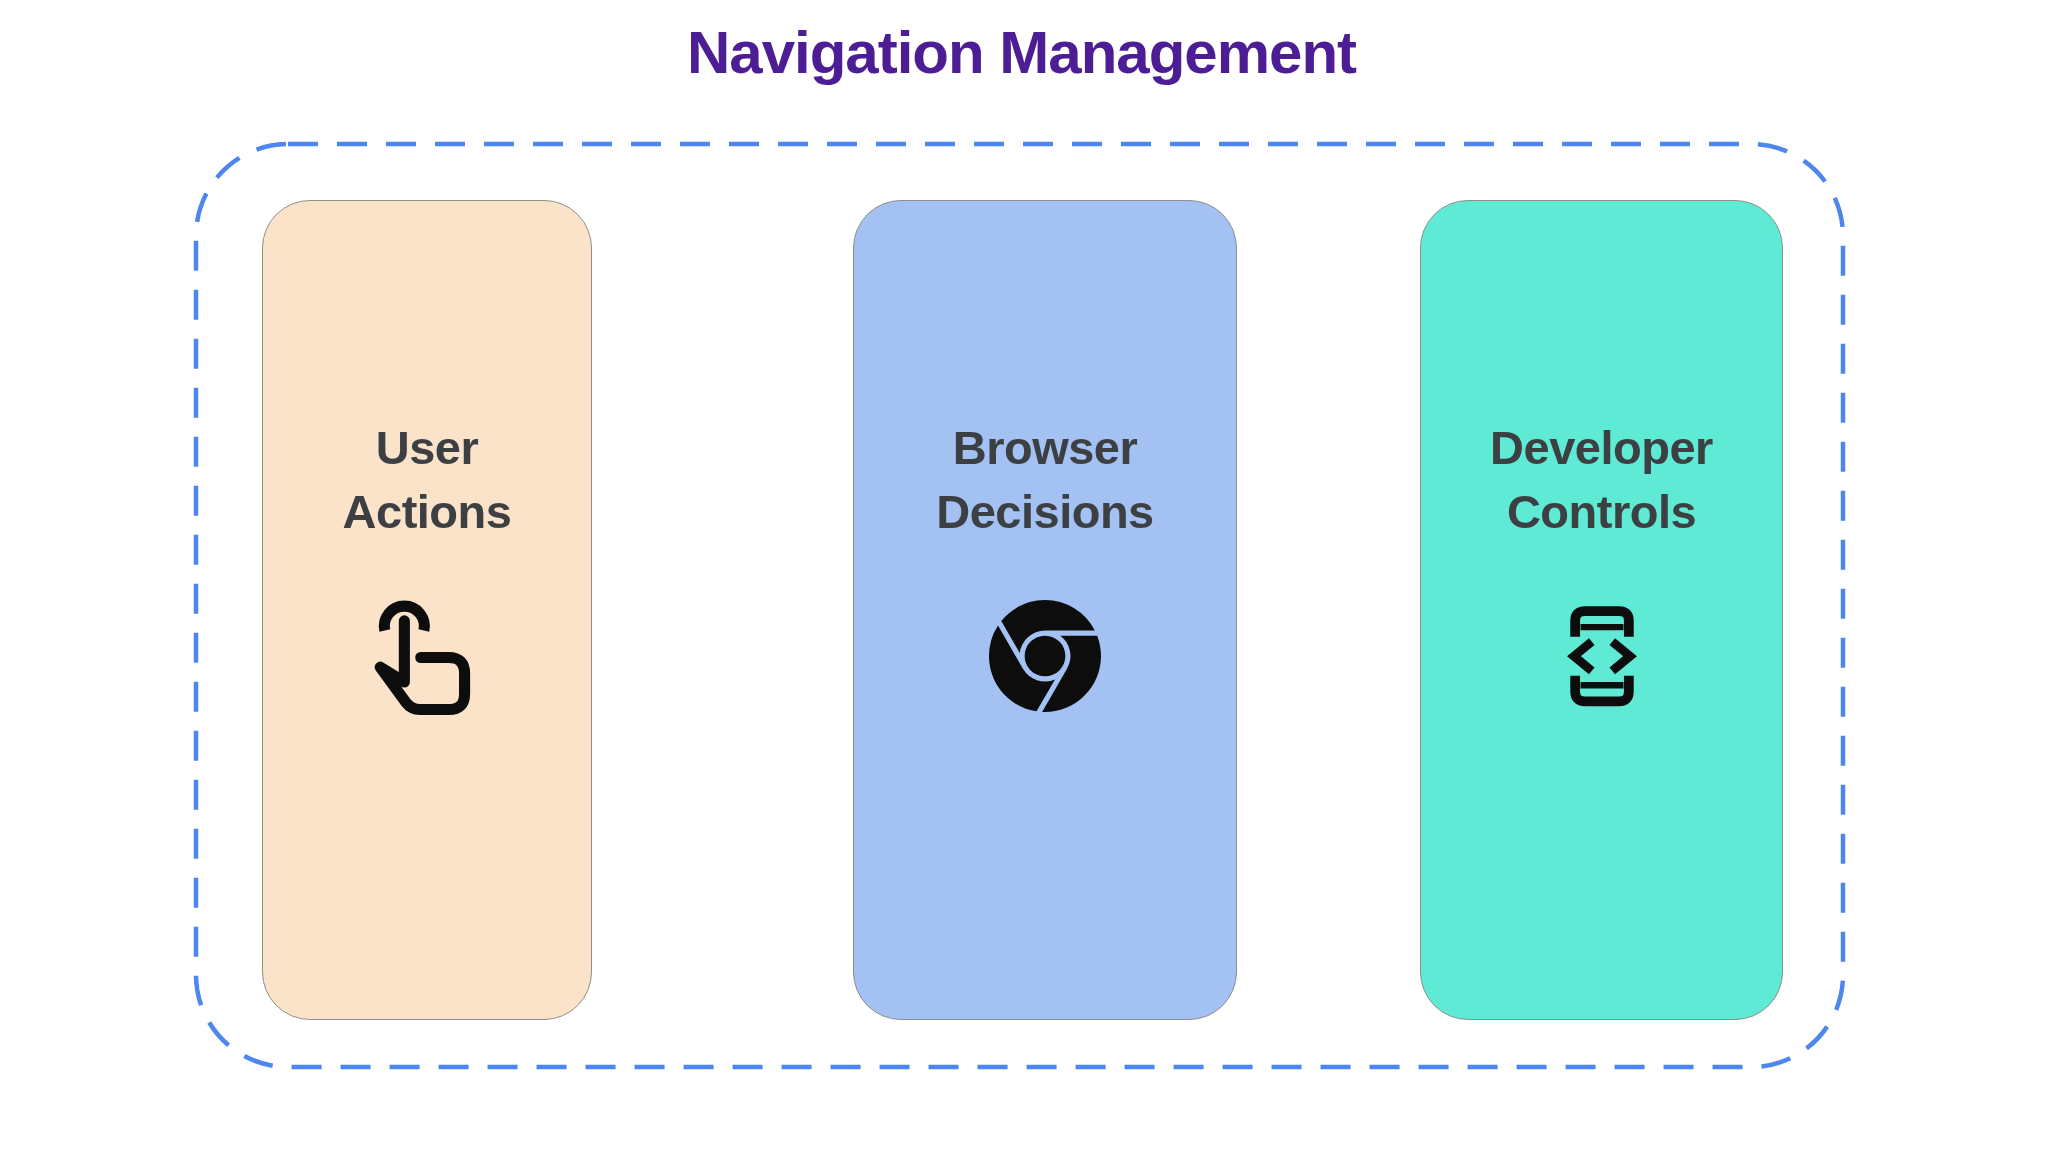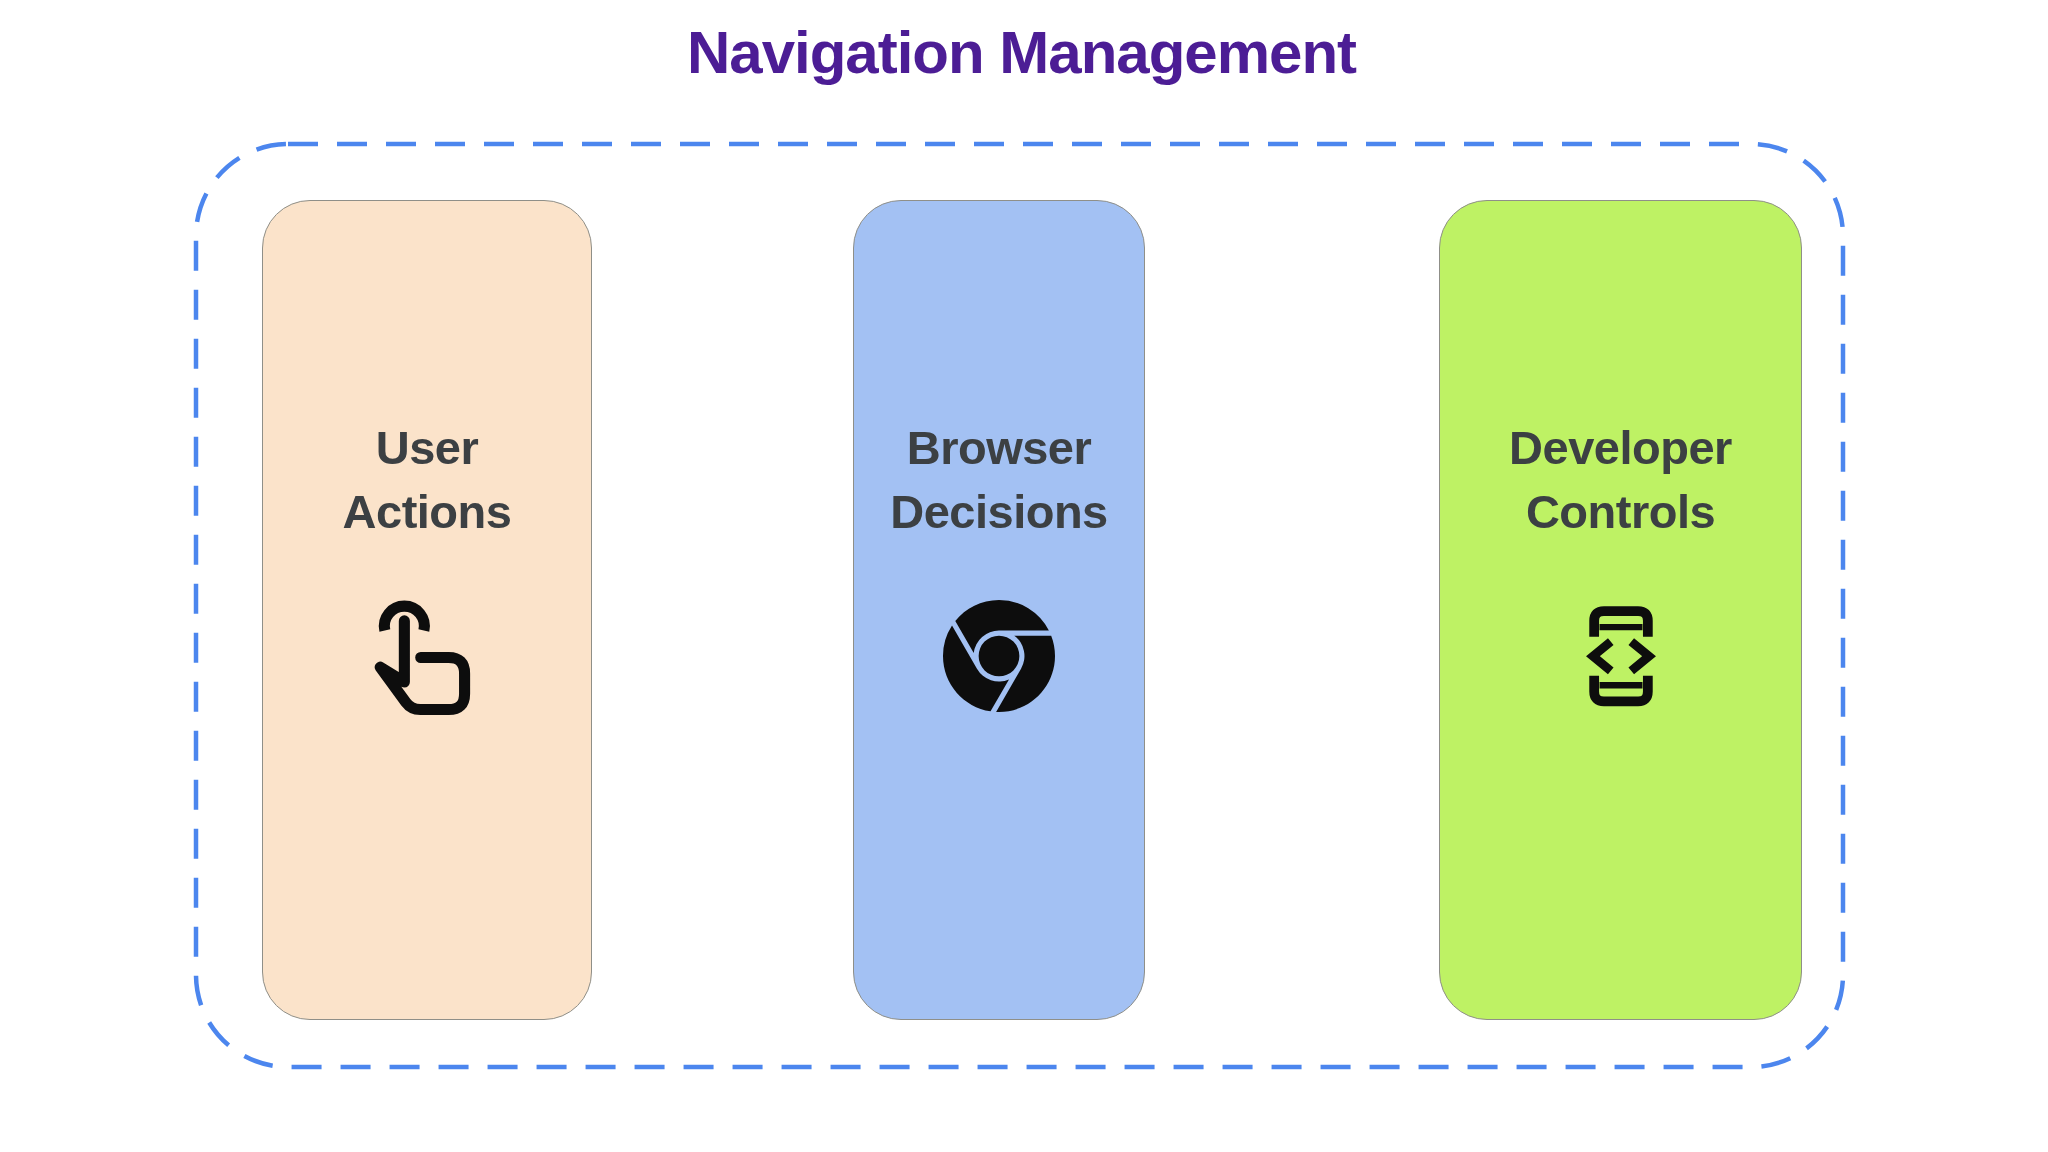--- a/index.html
+++ b/index.html
@@ -22,21 +22,21 @@
   }
   .card-label{
     font-size:47px;line-height:64px;font-weight:700;color:#3c4043;
     text-align:center;letter-spacing:-0.5px;width:85%;
   }
   .card-icon{display:block;}
   .icon-touch{margin-top:46px;}
   .icon-chrome{margin-top:56px;}
   .icon-dev{margin-top:50px;}
   .card-1{left:262px;width:330px;}
-  .card-2{left:853px;width:292px;}
+  .card-2{left:853px;width:384px;}
   .card-3{left:1420px;width:363px;}
 </style>
 </head>
 <body>
 
 <div class="canvas">
 
   <div class="diagram-title">Navigation Management</div>
 
   <svg class="group-outline-svg" width="1653" height="929" viewBox="0 0 1653 929" aria-hidden="true">
@@ -51,21 +51,21 @@
     </svg>
   </div>
 
   <div class="card card-2" style="background: rgb(163, 193, 243);">
     <div class="card-label">Browser Decisions</div>
     <svg class="card-icon icon-chrome" width="112" height="112" viewBox="0 0 24 24" aria-hidden="true">
       <path fill="#0d0d0d" d="M12 0C8.21 0 4.831 1.757 2.632 4.501l3.953 6.848A5.454 5.454 0 0 1 12 6.545h10.691A12 12 0 0 0 12 0zM1.931 5.47A11.943 11.943 0 0 0 0 12c0 6.012 4.42 10.991 10.189 11.864l3.953-6.847a5.45 5.45 0 0 1-6.865-2.29zm13.342 2.166a5.446 5.446 0 0 1 1.45 7.09l.002.001h-.002l-5.344 9.257c.206.01.413.016.621.016 6.627 0 12-5.373 12-12 0-1.54-.29-3.011-.818-4.364zM12 16.364a4.364 4.364 0 1 1 0-8.728 4.364 4.364 0 0 1 0 8.728Z"></path>
     </svg>
   </div>
 
-  <div class="card card-3" style="background: #bef264; margin-left: 19px;">
+  <div class="card card-3" style="background: #5eead4;">
     <div class="card-label">Developer Controls</div>
     <svg class="card-icon icon-dev" width="88" height="122" viewBox="0 0 36 50" aria-hidden="true">
       <g fill="none" stroke="#0d0d0d" stroke-linecap="butt">
         <path d="M7 17.5 V11 Q7 7 11 7 H25 Q29 7 29 11 V17.5" stroke-width="4"></path>
         <path d="M9.2 13.6 H26.8" stroke-width="2.6"></path>
         <path d="M13.8 19.5 L6.5 25.5 L13.8 31.5" stroke-width="3.6" stroke-linejoin="miter"></path>
         <path d="M22.2 19.5 L29.5 25.5 L22.2 31.5" stroke-width="3.6" stroke-linejoin="miter"></path>
         <path d="M7 33.5 V40 Q7 44 11 44 H25 Q29 44 29 40 V33.5" stroke-width="4"></path>
         <path d="M9.2 37.4 H26.8" stroke-width="2.6"></path>
       </g>

